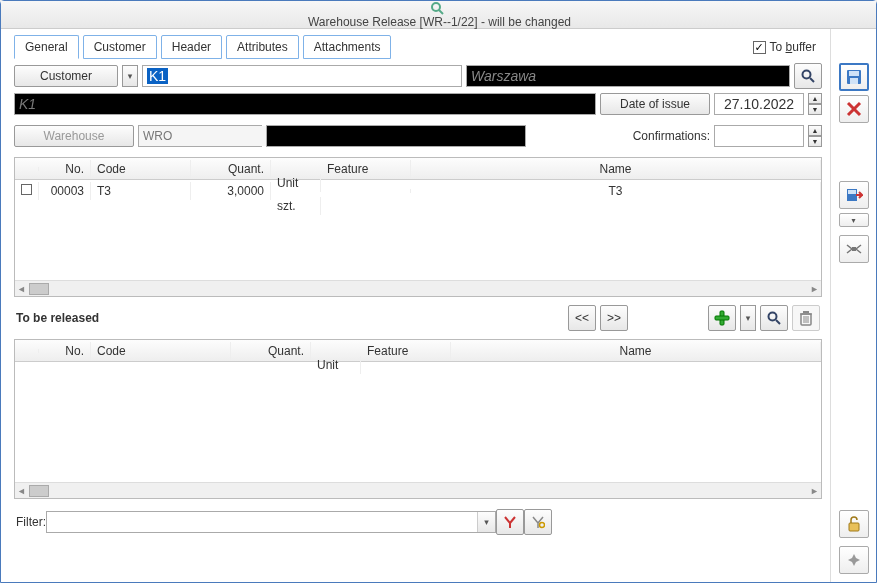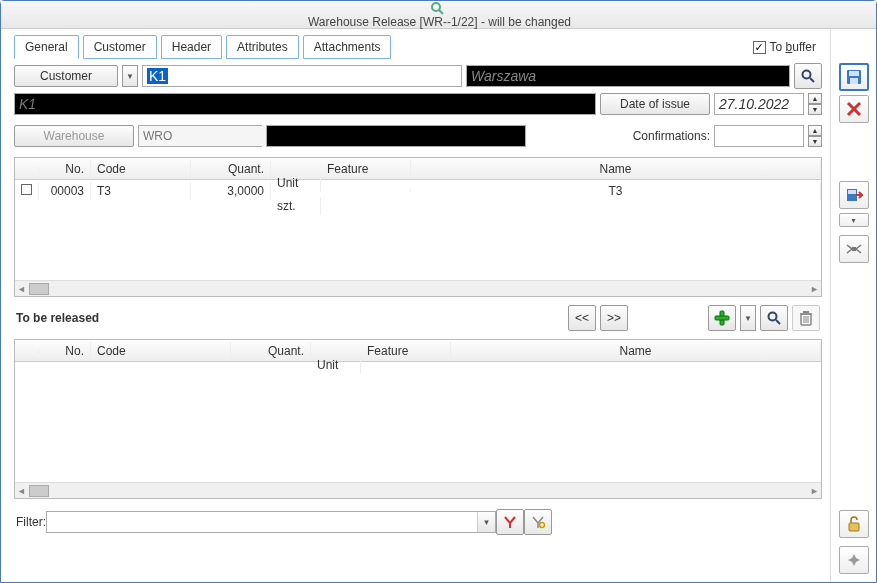--- a/index.html
+++ b/index.html
@@ -345,21 +345,21 @@
             </svg>
         </div>
       </div>
 
       <div class="form-row">
         <div class="text-input readonly" style="flex:1;">
           <span>K1</span>
         </div>
         <div class="btn-3d" style="width:110px; justify-content:center;">Date of issue</div>
         <div class="text-input" style="width:90px; text-align:right;">
-          <span style="display:block; text-align:left;font-style:italic;">27.10.2022</span>
+          <span style="display:block; text-align:center;">27.10.2022</span>
         </div>
         <div class="spin spin-row">
           <div class="spin-btn">▲</div>
           <div class="spin-btn">▼</div>
         </div>
       </div>
 
       <div class="form-row" style="margin-top:6px;">
         <div class="btn-3d disabled" style="width:120px; justify-content:center;">Warehouse</div>
         <div class="combo" style="width:124px;">

